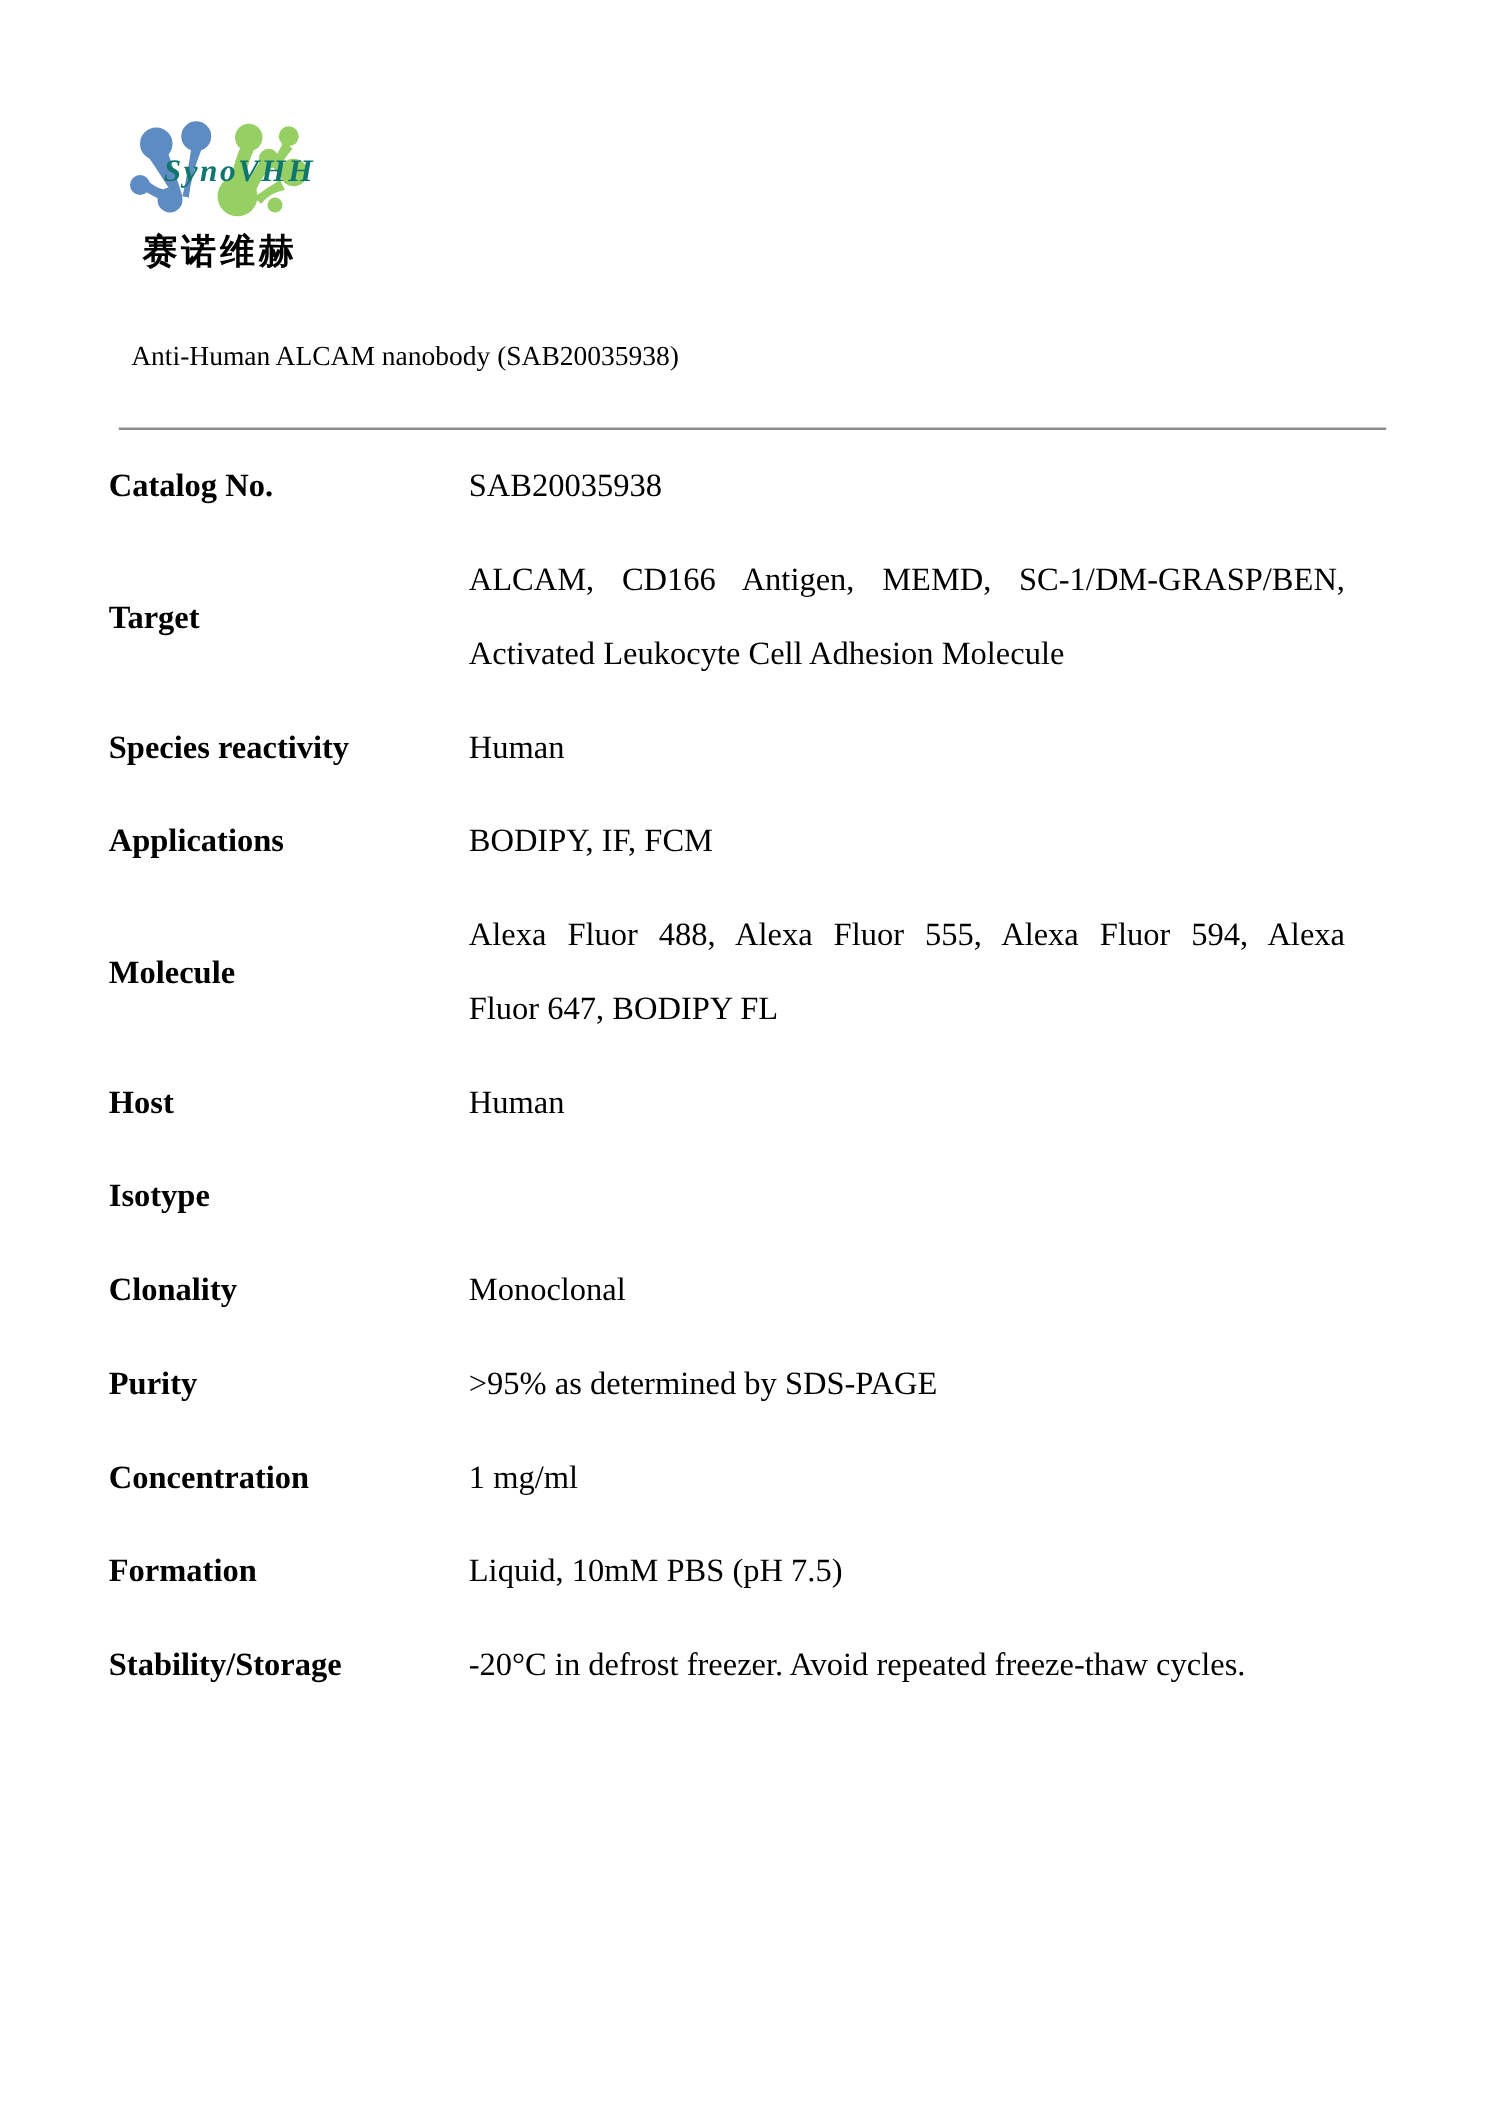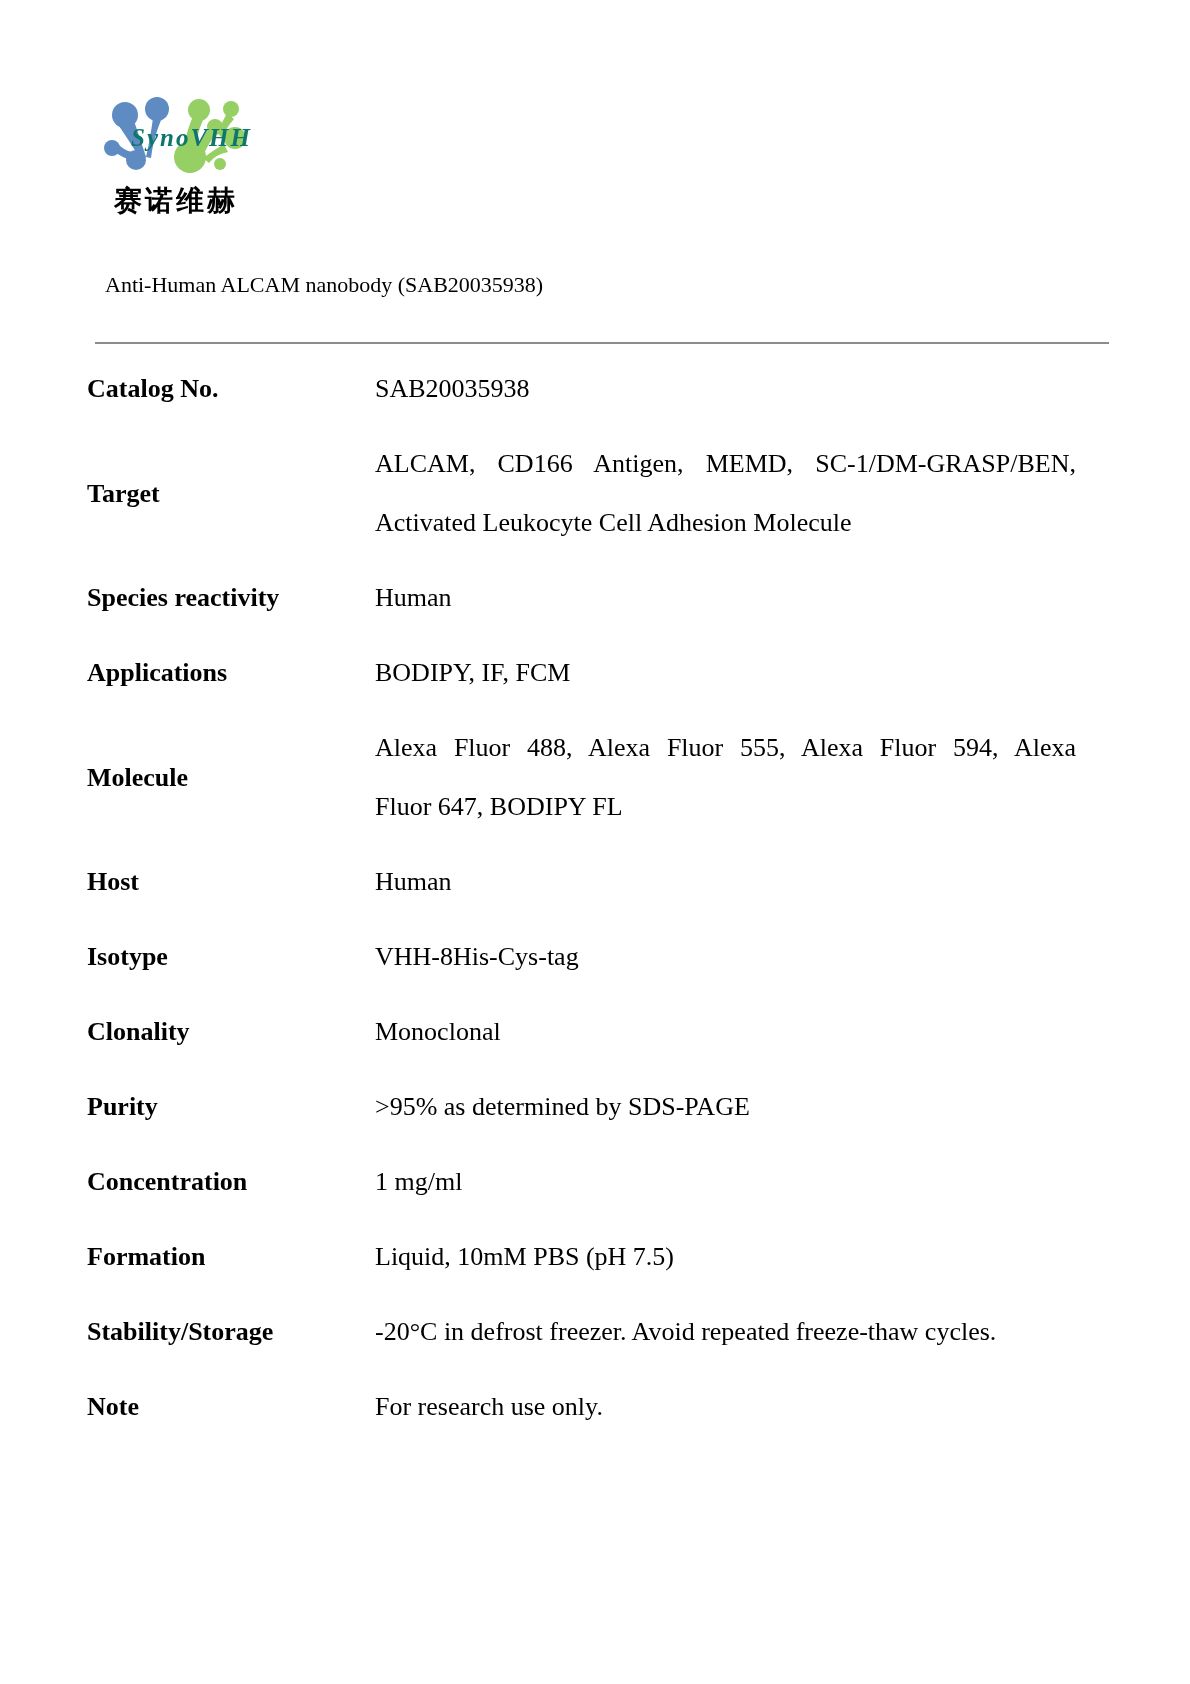--- a/index.html
+++ b/index.html
@@ -171,23 +171,20 @@
           <span class="spec-label">Host</span>
         </div>
         <div class="spec-value-cell">
           <div class="value-line">Human</div>
         </div>
       </div>
       <div class="spec-row">
         <div class="spec-label-cell">
           <span class="spec-label">Isotype</span>
         </div>
-        <div class="spec-value-cell">
-          <div class="value-line">VHH-8His-Cys-tag</div>
-        </div>
       </div>
       <div class="spec-row">
         <div class="spec-label-cell">
           <span class="spec-label">Clonality</span>
         </div>
         <div class="spec-value-cell">
           <div class="value-line">Monoclonal</div>
         </div>
       </div>
       <div class="spec-row">
@@ -215,23 +212,15 @@
         </div>
       </div>
       <div class="spec-row">
         <div class="spec-label-cell">
           <span class="spec-label">Stability/Storage</span>
         </div>
         <div class="spec-value-cell">
           <div class="value-line">-20°C in defrost freezer. Avoid repeated freeze-thaw cycles.</div>
         </div>
       </div>
-      <div class="spec-row">
-        <div class="spec-label-cell">
-          <span class="spec-label">Note</span>
-        </div>
-        <div class="spec-value-cell">
-          <div class="value-line">For research use only.</div>
-        </div>
-      </div>
     </div>
 
 </div>
 
 </body></html>

